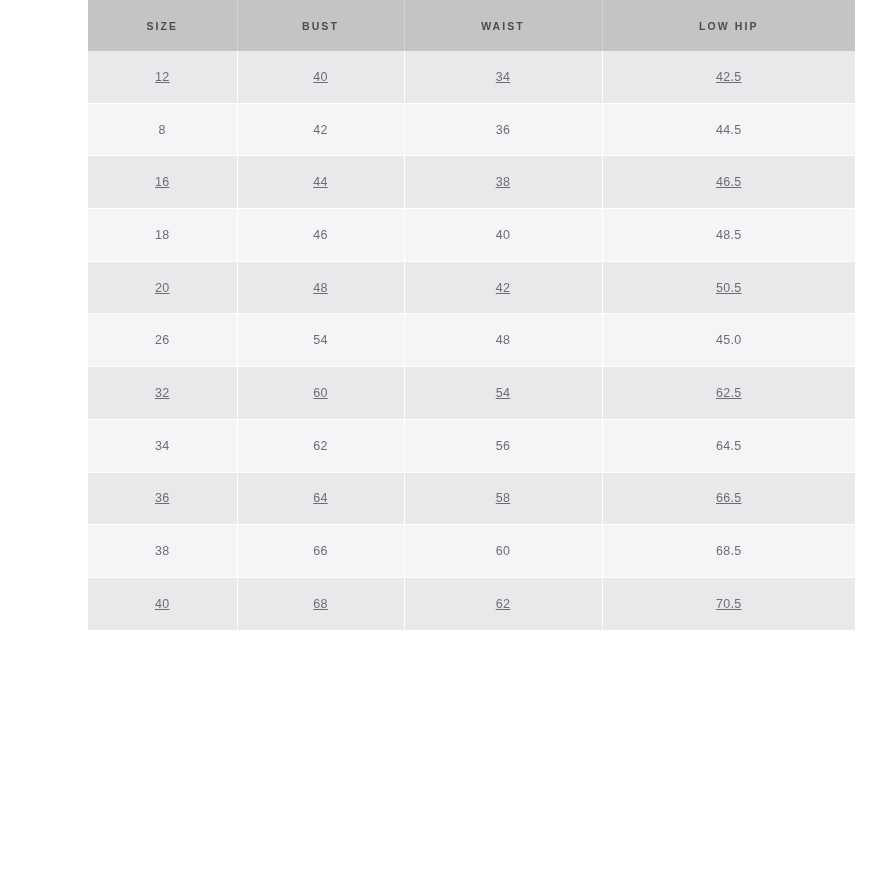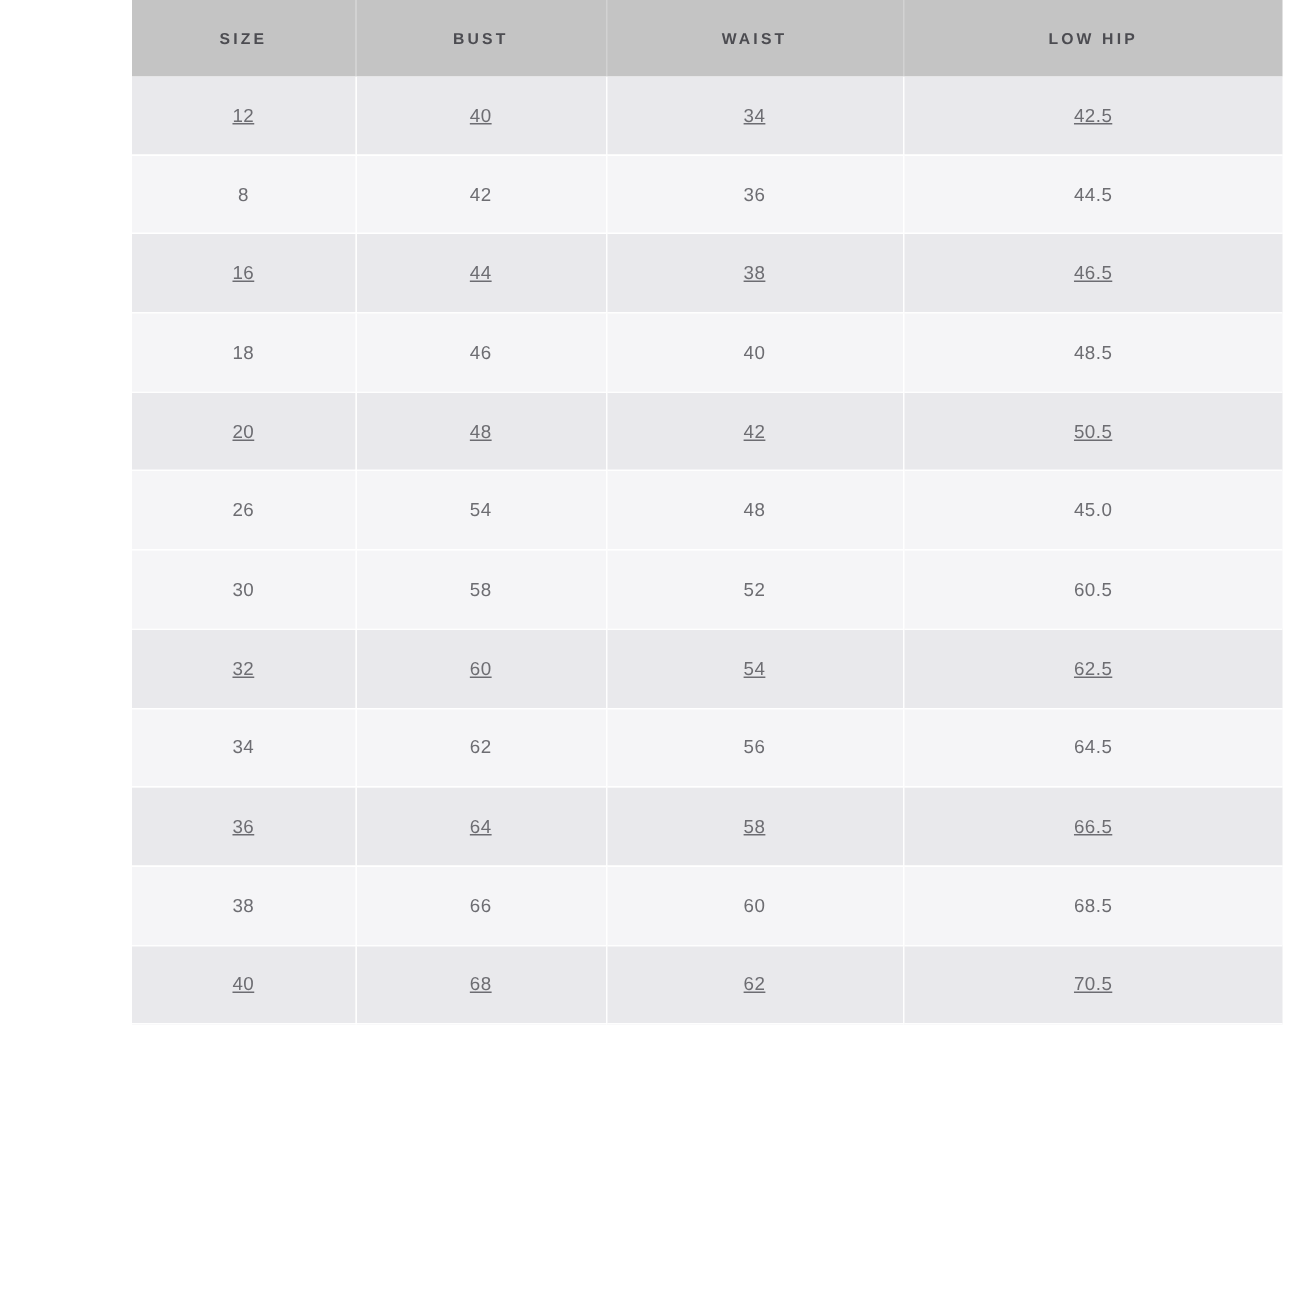--- a/index.html
+++ b/index.html
@@ -127,26 +127,20 @@
             <td>48</td>
             <td>42</td>
             <td>50.5</td>
           </tr>
           <tr class="row-odd">
             <td>26</td>
             <td>54</td>
             <td>48</td>
             <td>45.0</td>
           </tr>
-          <tr class="row-odd">
-            <td>30</td>
-            <td>58</td>
-            <td>52</td>
-            <td>60.5</td>
-          </tr>
           <tr class="row-even">
             <td>32</td>
             <td>60</td>
             <td>54</td>
             <td>62.5</td>
           </tr>
           <tr class="row-odd">
             <td>34</td>
             <td>62</td>
             <td>56</td>

